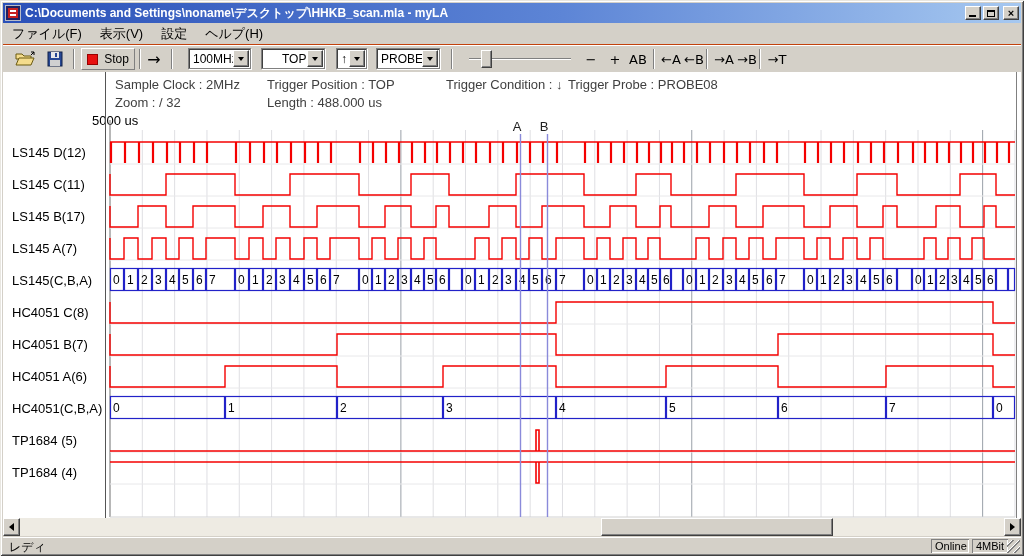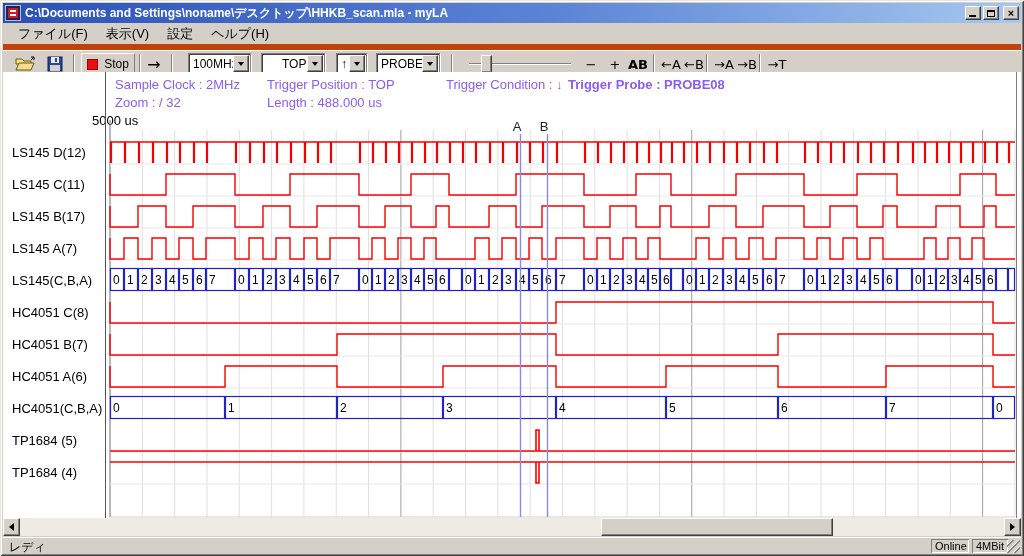--- a/index.html
+++ b/index.html
@@ -13,23 +13,23 @@
     display:flex;align-items:center;padding:8px 2px;}
   .title-text{color:#fff;font-size:12px;font-weight:bold;margin-left:4px;white-space:nowrap;overflow:hidden;}
   .tb-buttons{margin-left:auto;display:flex;gap:2px;}
   .tb-btn{width:16px;height:14px;background:#d4d0c8;border:1px solid;border-color:#fff #404040 #404040 #fff;
     box-shadow:inset -1px -1px 0 #808080;display:flex;align-items:center;justify-content:center;
     font-size:10px;line-height:10px;color:#000;position:relative;}
   .glyph-min{position:absolute;left:3px;bottom:2px;width:7px;height:2px;background:#000;}
   .glyph-max{width:8px;height:7px;border:1px solid #000;border-top-width:2px;}
   .glyph-close{font-size:11px;font-weight:bold;margin-top:-1px;}
   .appicon{width:16px;height:16px;flex:0 0 16px;}
-  .menubar{position:absolute;left:3px;top:24px;right:3px;height:20px;display:flex;align-items:center;padding-left:6px;}
+  .menubar{position:absolute;left:3px;top:24px;right:3px;height:20px;display:flex;align-items:center;padding-left:0;}
   .menu-item{font-size:13px;color:#000;padding:2px 9px;white-space:nowrap;}
-  .toolbar{position:absolute;left:3px;top:44px;right:3px;height:28px;border-top:6px solid #c2410c;
+  .toolbar{position:absolute;left:3px;top:44px;right:3px;height:28px;border-top:1px solid #c2410c;
     box-shadow:inset 0 1px 0 #fff;background:#d4d0c8;}
   .tsep{position:absolute;top:4px;width:2px;height:20px;border-left:1px solid #808080;border-right:1px solid #fff;}
   .ticon{position:absolute;top:3px;width:24px;height:22px;display:flex;align-items:center;justify-content:center;}
   .tglyph{position:absolute;top:3px;height:22px;min-width:20px;display:flex;align-items:center;justify-content:center;
     font-family:"DejaVu Sans",sans-serif;font-size:13px;color:#000;white-space:nowrap;}
   .stop-btn{position:absolute;left:78px;top:3px;width:54px;height:22px;border:1px solid;border-color:#fff #808080 #808080 #fff;
     display:flex;align-items:center;justify-content:center;gap:6px;font-size:12px;color:#000;background:#d4d0c8;}
   .stop-sq{width:11px;height:11px;background:#e81010;border:1px solid #900;}
   .combo{position:absolute;top:3px;height:21px;background:#fff;border:1px solid #808080;
     box-shadow:inset 1px 1px 0 #404040, 1px 1px 0 #fff;display:flex;align-items:center;}
@@ -37,21 +37,21 @@
   .combo-btn{width:16px;height:17px;margin-right:1px;background:#d4d0c8;border:1px solid;border-color:#fff #404040 #404040 #fff;
     box-shadow:inset -1px -1px 0 #808080;display:flex;align-items:center;justify-content:center;flex:0 0 16px;}
   .combo-arr{width:0;height:0;border-left:3px solid transparent;border-right:3px solid transparent;border-top:4px solid #000;}
   .slider{position:absolute;left:466px;top:3px;width:102px;height:22px;}
   .slider-track{position:absolute;left:0;right:0;top:10px;height:2px;background:#808080;border-bottom:1px solid #fff;}
   .slider-thumb{position:absolute;left:12px;top:2px;width:11px;height:18px;background:#d4d0c8;border:1px solid;
     border-color:#fff #404040 #404040 #fff;box-shadow:inset -1px -1px 0 #808080;}
   .client{position:absolute;left:3px;top:72px;width:1018px;height:446px;background:#fff;overflow:hidden;}
   .vline-left{position:absolute;left:102px;top:0;width:1px;height:446px;background:#555;}
   .vline-right{position:absolute;left:1013px;top:0;width:1px;height:446px;background:#808080;}
-  .info-text{position:absolute;font-size:13px;color:#8b5cf6;white-space:nowrap;}
+  .info-text{position:absolute;font-size:13px;color:#404040;white-space:nowrap;}
   .time-label{position:absolute;left:89px;top:41px;font-size:13px;color:#000;}
   .ch-label{position:absolute;left:9px;font-size:13px;color:#000;white-space:nowrap;}
   .hscroll{position:absolute;left:3px;top:518px;width:1018px;height:18px;background:#eeebe3;}
   .sb-btn{position:absolute;top:0;width:17px;height:18px;background:#d4d0c8;border:1px solid;border-color:#fff #404040 #404040 #fff;
     box-shadow:inset -1px -1px 0 #808080;display:flex;align-items:center;justify-content:center;}
   .sb-thumb{position:absolute;top:0;height:18px;background:#d4d0c8;border:1px solid;border-color:#fff #404040 #404040 #fff;
     box-shadow:inset -1px -1px 0 #808080;}
   .arr-l{width:0;height:0;border-top:4px solid transparent;border-bottom:4px solid transparent;border-right:5px solid #000;}
   .arr-r{width:0;height:0;border-top:4px solid transparent;border-bottom:4px solid transparent;border-left:5px solid #000;}
   .statusbar{position:absolute;left:3px;top:537px;width:1018px;height:16px;background:#d4d0c8;border-top:1px solid #fff;font-size:12px;color:#000;}
@@ -149,33 +149,33 @@
         </span>
       </div>
       <div class="combo" style="left: 373px; width: 64px;">
         <span class="combo-text">PROBE00</span>
         <span class="combo-btn">
           <span class="combo-arr"></span>
         </span>
       </div>
       <div class="tglyph" style="left: 578px;">−</div>
       <div class="tglyph" style="left: 602px;">+</div>
-      <div class="tglyph" style="left: 625px; font-weight: bold;">AB</div>
+      <div class="tglyph" style="left: 625px;">AB</div>
       <div class="tglyph" style="left: 658px;">←A</div>
       <div class="tglyph" style="left: 681px;">←B</div>
       <div class="tglyph" style="left: 711px;">→A</div>
       <div class="tglyph" style="left: 734px;">→B</div>
       <div class="tglyph" style="left: 764px;">→T</div>
     </div>
 
   <div class="client">
     <div class="info-text" style="left:112px;top:5px;">Sample Clock : 2MHz</div>
     <div class="info-text" style="left:264px;top:5px;text-align:center;">Trigger Position : TOP</div>
     <div class="info-text" style="left:443px;top:5px;">Trigger Condition : ↓</div>
-    <div class="info-text" style="left:565px;top:5px;font-weight:bold;">Trigger Probe : PROBE08</div>
+    <div class="info-text" style="left:565px;top:5px;">Trigger Probe : PROBE08</div>
     <div class="info-text" style="left:112px;top:23px;">Zoom : /  32</div>
     <div class="info-text" style="left:264px;top:23px;">Length : 488.000 us</div>
     <div class="time-label">5000 us</div>
     <div id="chLabels">
         <div class="ch-label" style="top: 73px;">LS145 D(12)</div>
         <div class="ch-label" style="top: 105px;">LS145 C(11)</div>
         <div class="ch-label" style="top: 137px;">LS145 B(17)</div>
         <div class="ch-label" style="top: 169px;">LS145 A(7)</div>
         <div class="ch-label" style="top: 201px;">LS145(C,B,A)</div>
         <div class="ch-label" style="top: 233px;">HC4051 C(8)</div>

